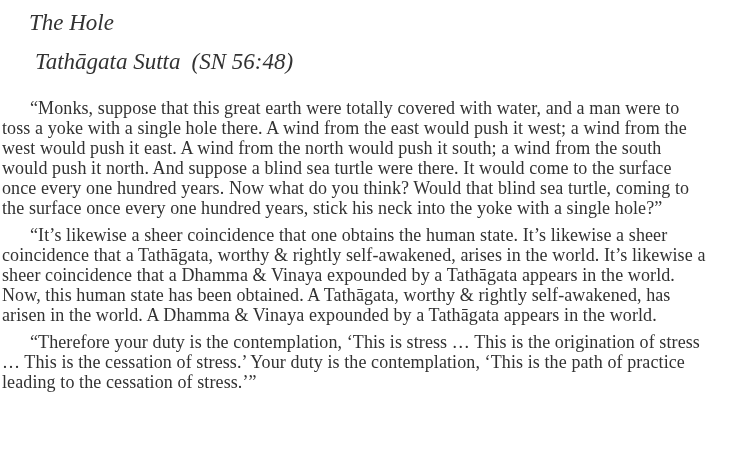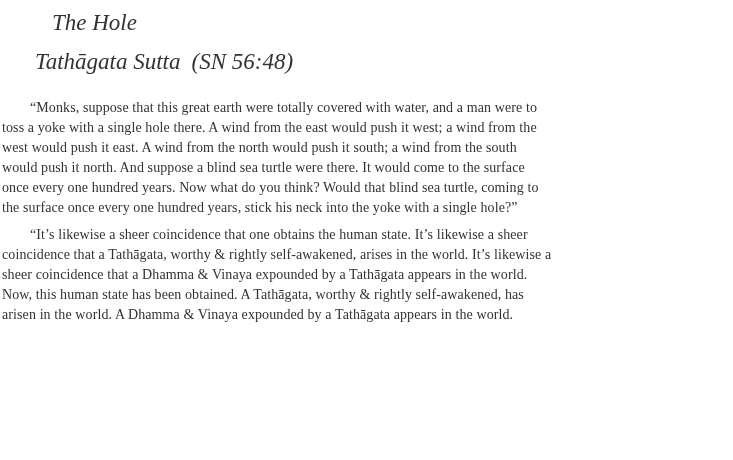--- a/index.html
+++ b/index.html
@@ -15,28 +15,28 @@
   }
   .doc-header { margin: 0; padding: 0; }
   .doc-title, .doc-subtitle {
     margin: 0;
     font-style: italic;
     font-weight: 400;
     font-size: 23px;
     line-height: 28px;
     color: #323232;
   }
-  .doc-title { padding: 9px 0 0 52px; }
+  .doc-title { padding: 9px 0 0 29px; }
   .doc-subtitle { padding: 11px 0 0 35px; }
   .doc-subtitle .sutta-ref { margin-left: 11px; text-align: right; }
   .doc-body { margin: 0; padding: 0; }
   .doc-body p {
     margin: 0;
     padding: 0 2px 0 2px;
-    font-size: 14px;
+    font-size: 18px;
     line-height: 20px;
     letter-spacing: 0.1px;
     white-space: pre-line;
     text-indent: 28px;
     color: #323232;
   }
   .doc-body p.first { margin-top: 22px; }
   .doc-body p + p { margin-top: 7px; }
 </style>
 </head>
@@ -52,14 +52,17 @@
 toss a yoke with a single hole there. A wind from the east would push it west; a wind from the
 west would push it east. A wind from the north would push it south; a wind from the south
 would push it north. And suppose a blind sea turtle were there. It would come to the surface
 once every one hundred years. Now what do you think? Would that blind sea turtle, coming to
 the surface once every one hundred years, stick his neck into the yoke with a single hole?”</p>
     <p>“It’s likewise a sheer coincidence that one obtains the human state. It’s likewise a sheer
 coincidence that a Tathāgata, worthy &amp; rightly self-awakened, arises in the world. It’s likewise a
 sheer coincidence that a Dhamma &amp; Vinaya expounded by a Tathāgata appears in the world.
 Now, this human state has been obtained. A Tathāgata, worthy &amp; rightly self-awakened, has
 arisen in the world. A Dhamma &amp; Vinaya expounded by a Tathāgata appears in the world.</p>
+    <p>“Therefore your duty is the contemplation, ‘This is stress … This is the origination of stress
+… This is the cessation of stress.’ Your duty is the contemplation, ‘This is the path of practice
+leading to the cessation of stress.’”</p>
   </main>
 </div>
 
 </body></html>

